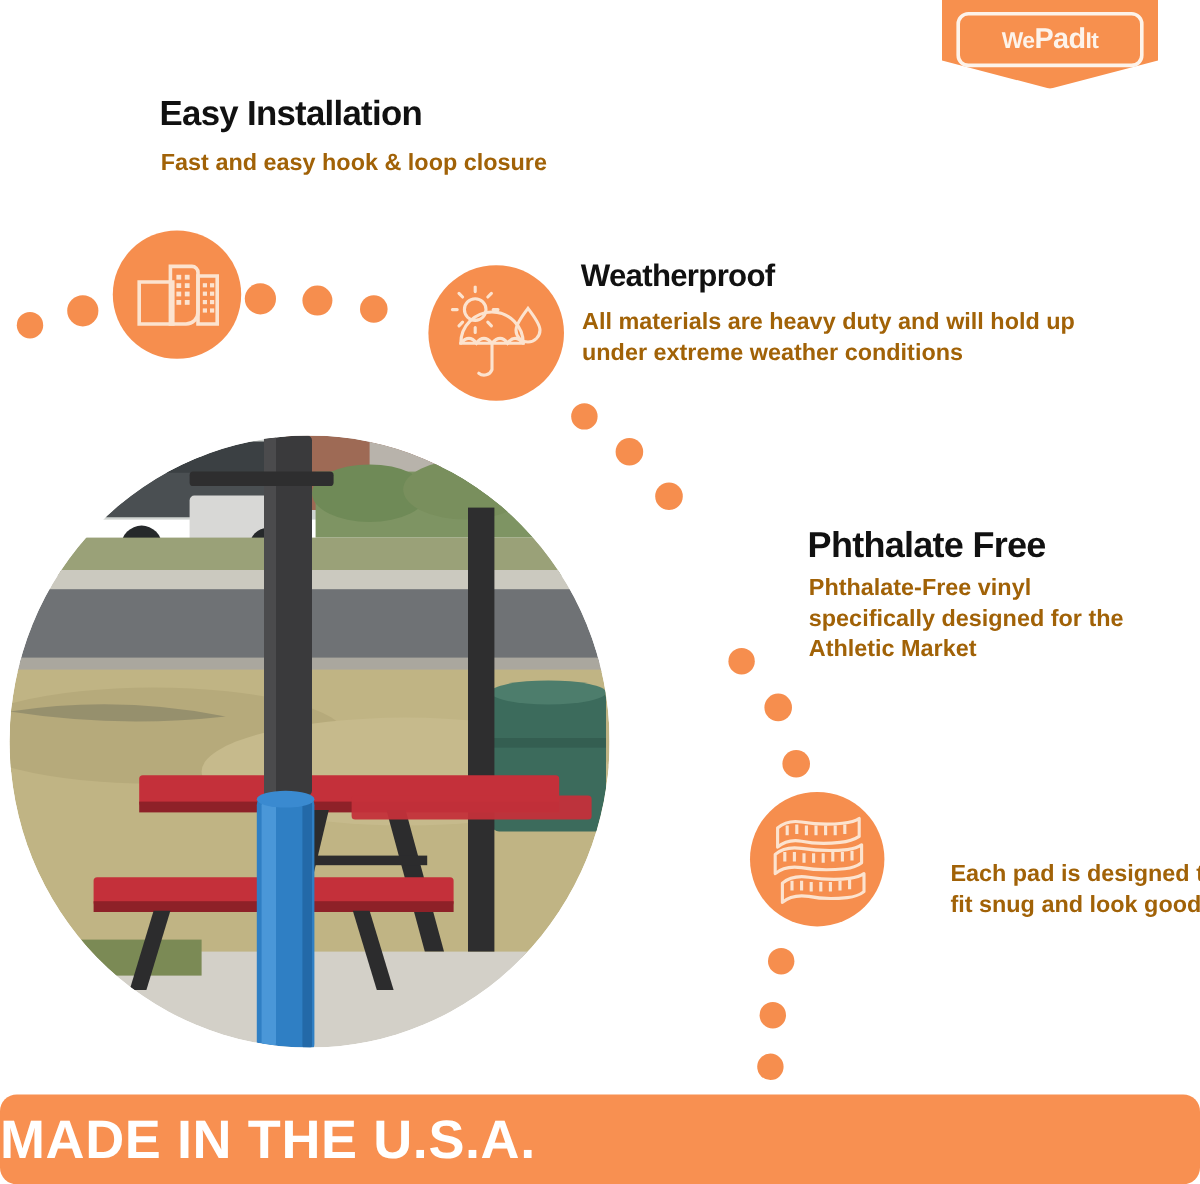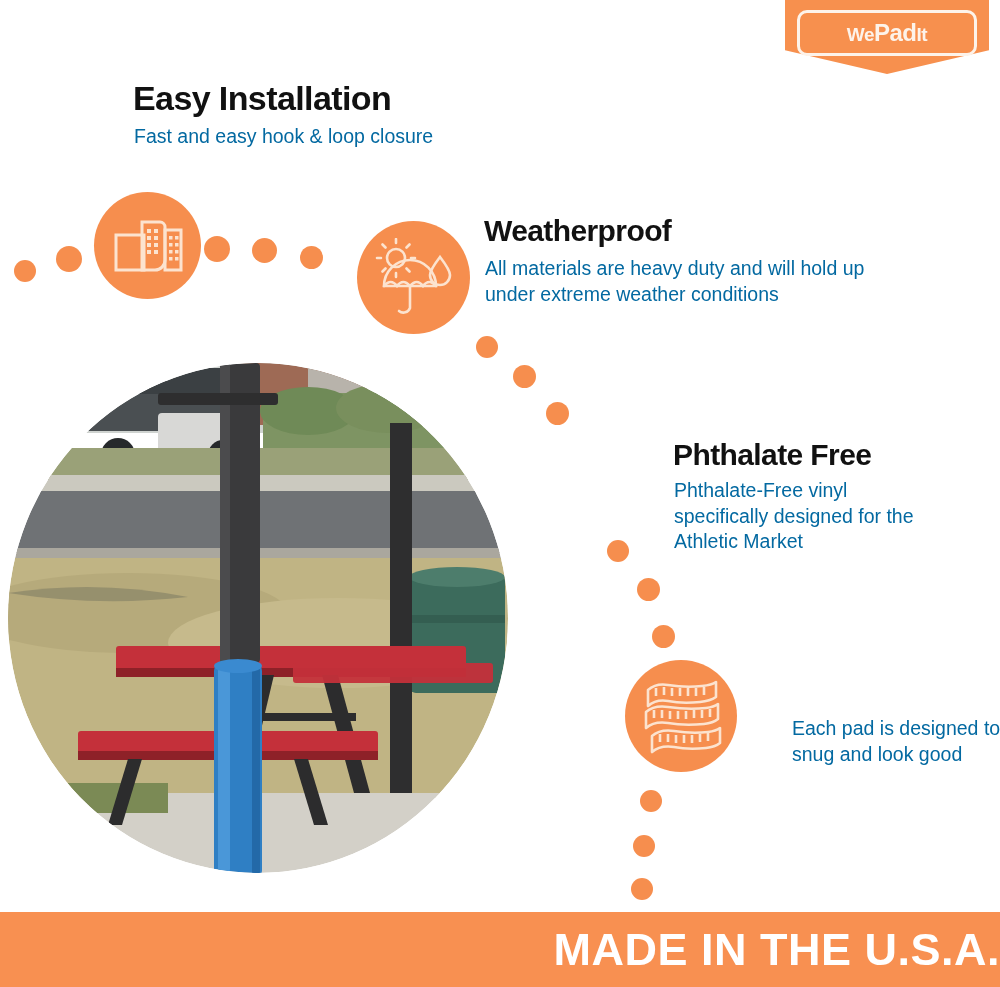--- a/index.html
+++ b/index.html
@@ -16,21 +16,21 @@
     height: 987px;
     background: #ffffff;
     overflow: hidden;
   }
 
   
   .logo-wrap {
     position: absolute;
     left: 785px;
     top: 0px;
-    width: 204px;
+    width: 180px;
     height: 74px;
   }
   .logo-banner {
     position: absolute;
     inset: 0;
     background: #f7904e;
     -webkit-clip-path: polygon(0 0, 100% 0, 100% 68%, 50% 100%, 0 68%);
     clip-path: polygon(0 0, 100% 0, 100% 68%, 50% 100%, 0 68%);
   }
   .logo-box {
@@ -58,30 +58,30 @@
   
   .feature-title {
     position: absolute;
     font-weight: bold;
     color: #111111;
     letter-spacing: -0.6px;
     white-space: nowrap;
   }
   .feature-desc {
     position: absolute;
-    color: #0369a1;
+    color: #a16207;
     font-size: 19.5px;
     line-height: 1.32;
-    font-weight: 400;
-  }
-
-  #t-easy   { left: 133px; top: 79px;  font-size: 34px; }
+    font-weight: 700;
+  }
+
+  #t-easy   { left: 133px; top: 79px;  font-size: 29px; }
   #d-easy   { left: 134px; top: 124px; width: 420px; }
 
-  #t-weather { left: 484px; top: 214px; font-size: 30px; }
+  #t-weather { left: 484px; top: 214px; font-size: 26px; }
   #d-weather { left: 485px; top: 256px; width: 430px; }
 
   #t-phthalate { left: 673px; top: 438px; font-size: 30px; }
   #d-phthalate { left: 674px; top: 478px; width: 270px; }
 
   #t-fit   { left: 747px; top: 673px; font-size: 30px; }
   #d-fit   { left: 792px; top: 716px; width: 235px; }
 
   
   .dot {
@@ -116,21 +116,22 @@
   
   .usa-banner {
     position: absolute;
     left: 0;
     top: 912px;
     width: 1000px;
     height: 75px;
     background: #f89051;
     display: flex;
     align-items: center;
-    justify-content: flex-end;
+    justify-content: flex-start;
+    border-radius: 14px;
   }
   .usa-text {
     color: #ffffff;
     font-size: 45px;
     font-weight: bold;
     letter-spacing: 0.5px;
     white-space: nowrap;
   }
 </style>
 </head>

